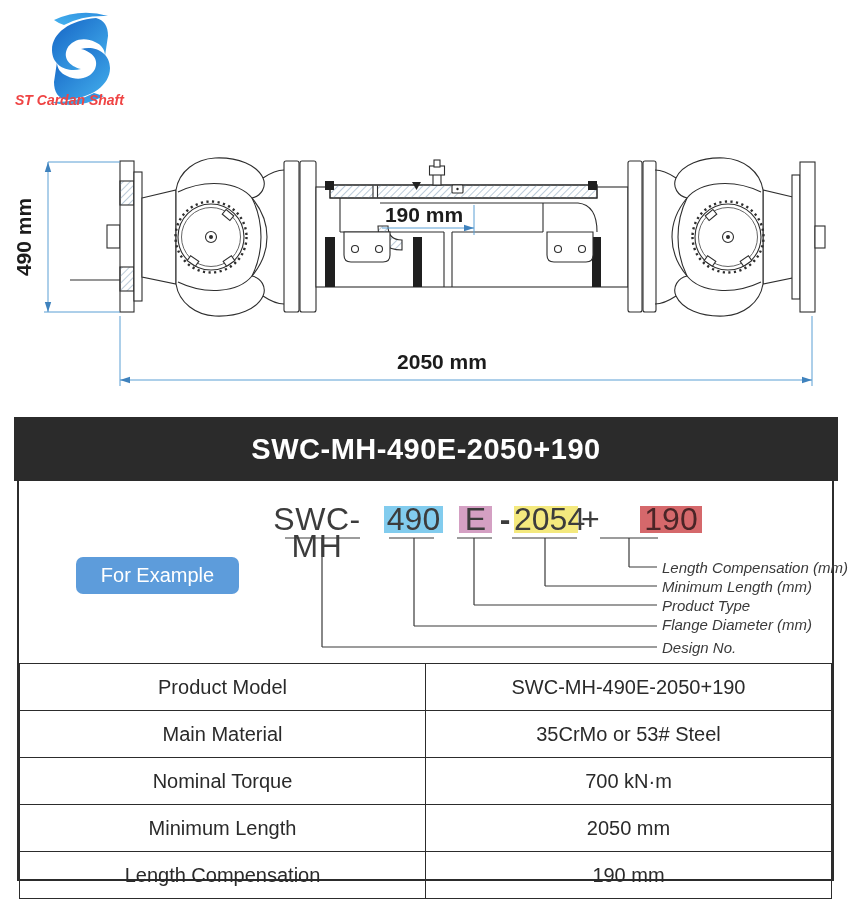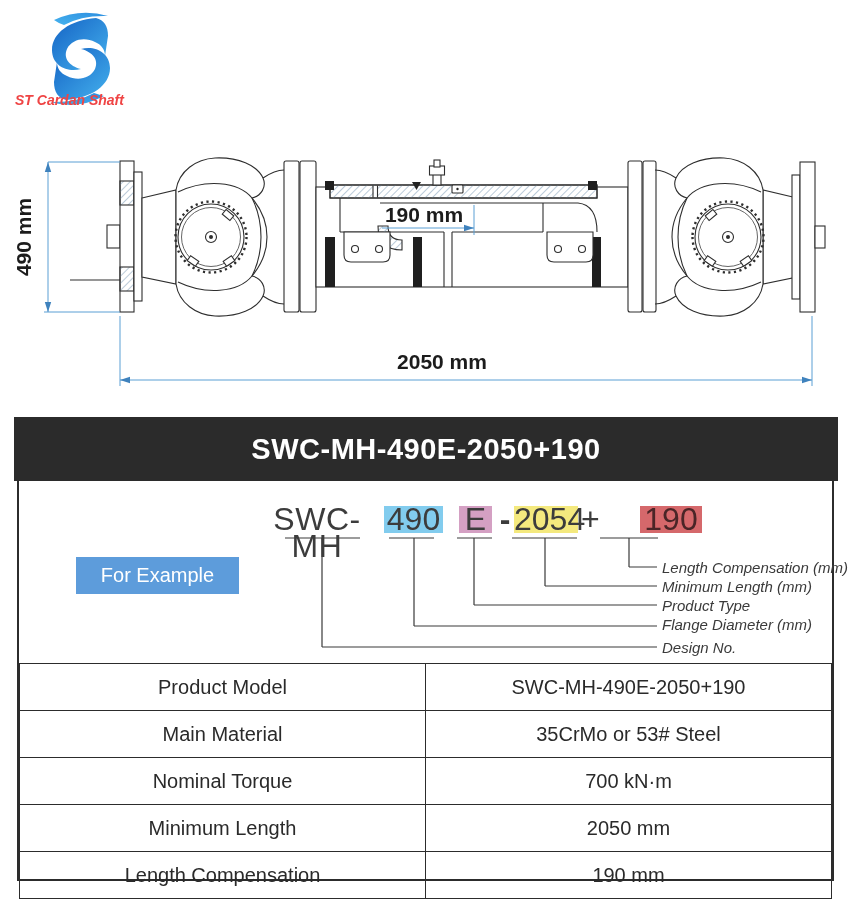--- a/index.html
+++ b/index.html
@@ -21,21 +21,21 @@
                 letter-spacing:0.5px;}
 
   
   .content-box{position:absolute;left:17px;top:481px;width:817px;height:400px;box-sizing:border-box;
                border-left:2px solid #2c2c2c;border-right:2px solid #2c2c2c;border-bottom:2px solid #2c2c2c;
                background:#fff;}
   .example-area{position:absolute;left:0;top:0;width:100%;height:182px;}
   .connector-svg{position:absolute;left:0;top:0;width:815px;height:182px;pointer-events:none;}
 
   .badge{position:absolute;left:57px;top:76px;width:163px;height:37px;background:#5d9cdb;color:#fff;
-         font-size:20px;text-align:center;line-height:37px;}
+         font-size:20px;text-align:center;line-height:37px;border-radius:7px;}
 
   .seg{position:absolute;top:25px;height:27px;line-height:27px;font-size:32px;color:#3c3c3c;text-align:center;}
   .seg-plain{left:250px;width:96px;letter-spacing:0.5px;}
   .chip-490{left:365px;width:59px;background:#82ccee;}
   .chip-e{left:440px;width:33px;background:#d4a0c3;}
   .sep1{left:478px;width:16px;font-weight:bold;}
   .chip-2050{left:495px;width:64px;background:#f4e97e;}
   .sep2{left:562px;width:16px;}
   .chip-190{left:581px;width:62px;background:#d5686b;color:#4a2527;margin-left:40px;}
 

